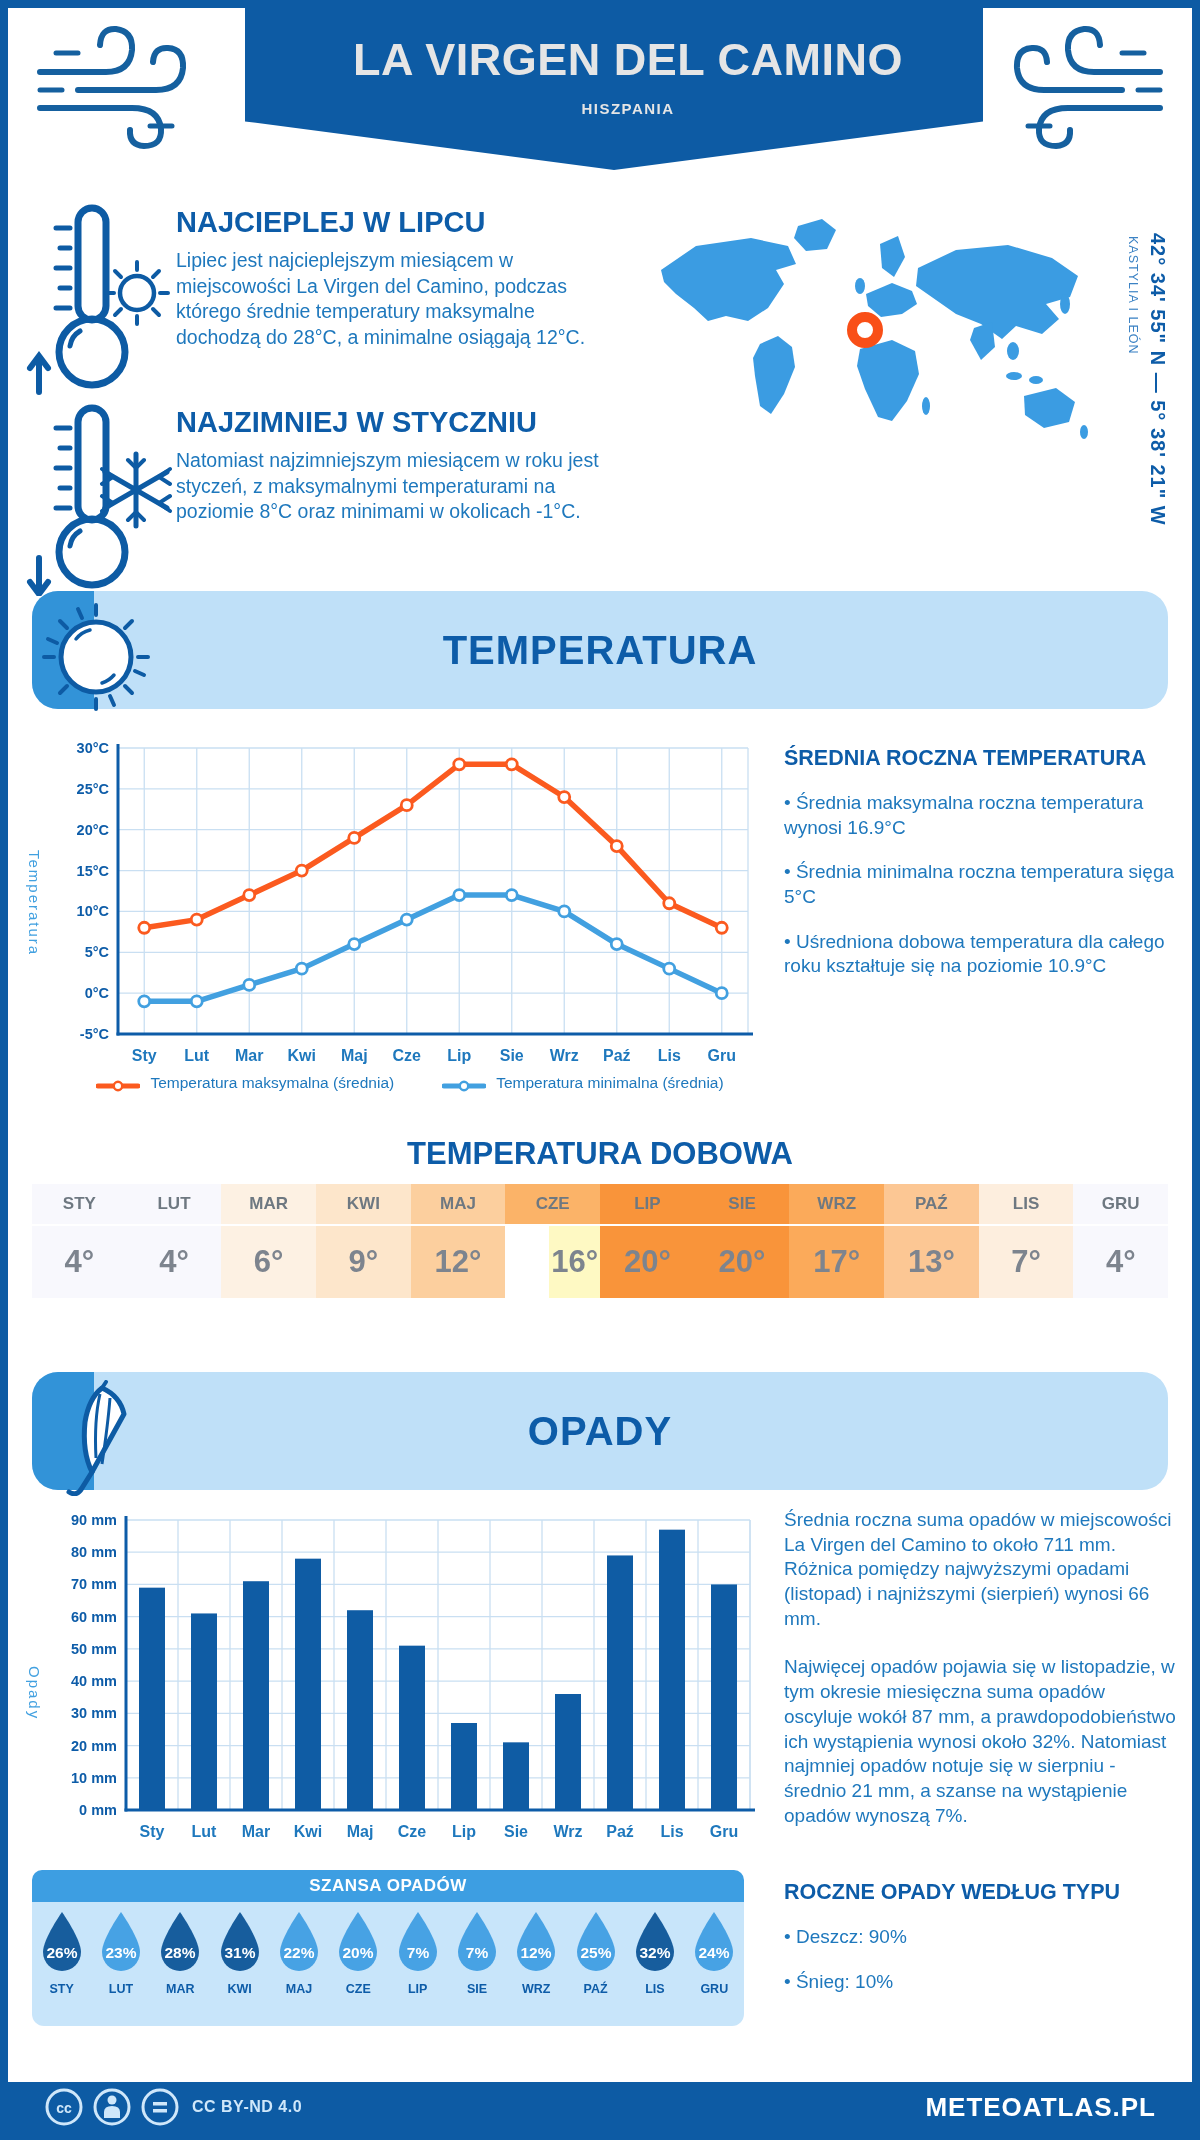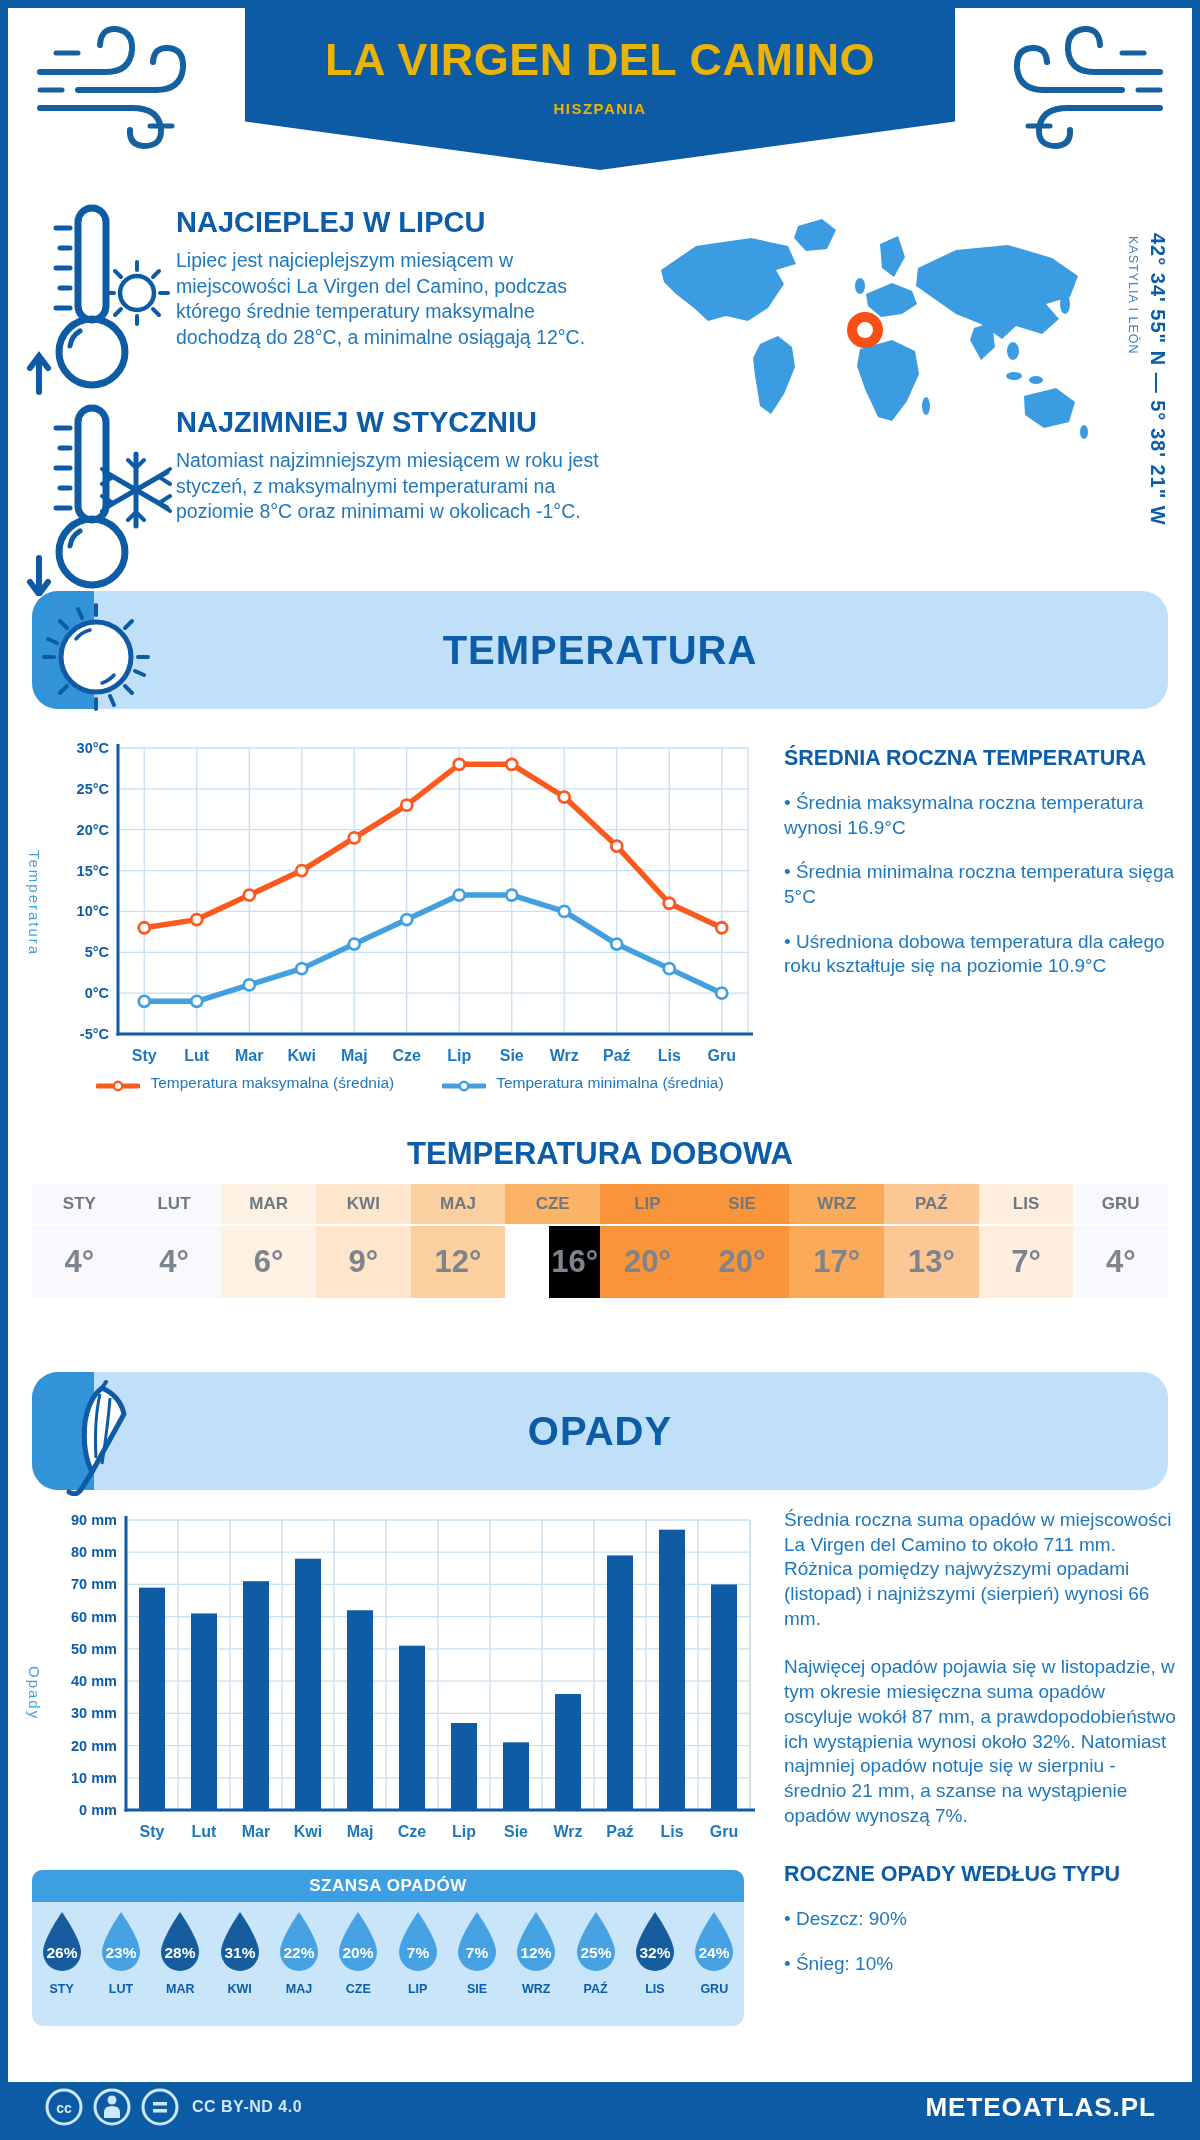--- a/index.html
+++ b/index.html
@@ -2,21 +2,21 @@
 <html><head>
 <meta charset="utf-8">
 <style>
   html,body{margin:0;padding:0;background:#e8e8e8;}
   .page{position:relative;width:1200px;height:2140px;background:#fff;border:8px solid #0d5ba4;
         box-sizing:border-box;font-family:"Liberation Sans",sans-serif;overflow:hidden;}
   .abs{position:absolute;}
 
   
   .banner{left:237px;top:0;width:710px;height:162px;background:#0d5ba4;
-          clip-path:polygon(0 0,100% 0,100% 70%,50% 100%,0 70%);text-align:center;color:#eab308;}
+          clip-path:polygon(0 0,100% 0,100% 70%,50% 100%,0 70%);text-align:center;color:#e5e5e5;padding-left:28px;}
   .banner h1{margin:26px 0 0 0;font-size:45px;letter-spacing:.5px;}
   .banner .sub{margin-top:14px;font-size:15px;letter-spacing:1.5px;font-weight:bold;}
 
   
   .h-head{font-size:29px;font-weight:bold;color:#0d5ca8;}
   .h-text{font-size:19.5px;line-height:1.32;color:#1e78bd;}
 
   
   .vert{writing-mode:vertical-rl;color:#0d5ca8;}
 
@@ -269,21 +269,21 @@
       <div class="col">
         <div class="m" style="background: rgb(253, 230, 203);">KWI</div>
         <div class="v" style="background: rgb(253, 230, 203);">9°</div>
       </div>
       <div class="col">
         <div class="m" style="background: rgb(252, 207, 158);">MAJ</div>
         <div class="v" style="background: rgb(252, 207, 158);">12°</div>
       </div>
       <div class="col">
         <div class="m" style="background: rgb(251, 179, 104);">CZE</div>
-        <div class="v" style="background: #000000; margin-left: 44px;">16°</div>
+        <div class="v" style="background: #fef9c3; margin-left: 44px;">16°</div>
       </div>
       <div class="col">
         <div class="m" style="background: rgb(249, 148, 58);">LIP</div>
         <div class="v" style="background: rgb(249, 148, 58);">20°</div>
       </div>
       <div class="col">
         <div class="m" style="background: rgb(249, 148, 58);">SIE</div>
         <div class="v" style="background: rgb(249, 148, 58);">20°</div>
       </div>
       <div class="col">
@@ -377,21 +377,21 @@
       <rect x="443" y="238.33333333333334" width="26" height="67.66666666666666" fill="#0f5ca4"></rect>
       <rect x="495" y="190" width="26" height="116" fill="#0f5ca4"></rect>
       <rect x="547" y="51.44444444444444" width="26" height="254.55555555555554" fill="#0f5ca4"></rect>
       <rect x="599" y="25.666666666666664" width="26" height="280.3333333333333" fill="#0f5ca4"></rect>
       <rect x="651" y="80.44444444444444" width="26" height="225.55555555555554" fill="#0f5ca4"></rect>
     </svg>
 
   <div class="abs stats-col" style="top:1500px">
     <p class="para">Średnia roczna suma opadów w miejscowości La Virgen del Camino to około 711 mm. Różnica pomiędzy najwyższymi opadami (listopad) i najniższymi (sierpień) wynosi 66 mm.</p>
     <p class="para">Najwięcej opadów pojawia się w listopadzie, w tym okresie miesięczna suma opadów oscyluje wokół 87 mm, a prawdopodobieństwo ich wystąpienia wynosi około 32%. Natomiast najmniej opadów notuje się w sierpniu - średnio 21 mm, a szanse na wystąpienie opadów wynoszą 7%.</p>
-    <h3 style="margin-top:34px">ROCZNE OPADY WEDŁUG TYPU</h3>
+    <h3 style="margin-top:52px">ROCZNE OPADY WEDŁUG TYPU</h3>
     <div id="precip-types">
         <div class="bullet">• Deszcz: 90%</div>
         <div class="bullet">• Śnieg: 10%</div>
       </div>
   </div>
 
   <div class="abs chance">
     <div class="head">SZANSA OPADÓW</div>
     <div id="drops" class="body">
         <div class="drop-col"><svg width="50" height="66" viewBox="0 0 50 66">

